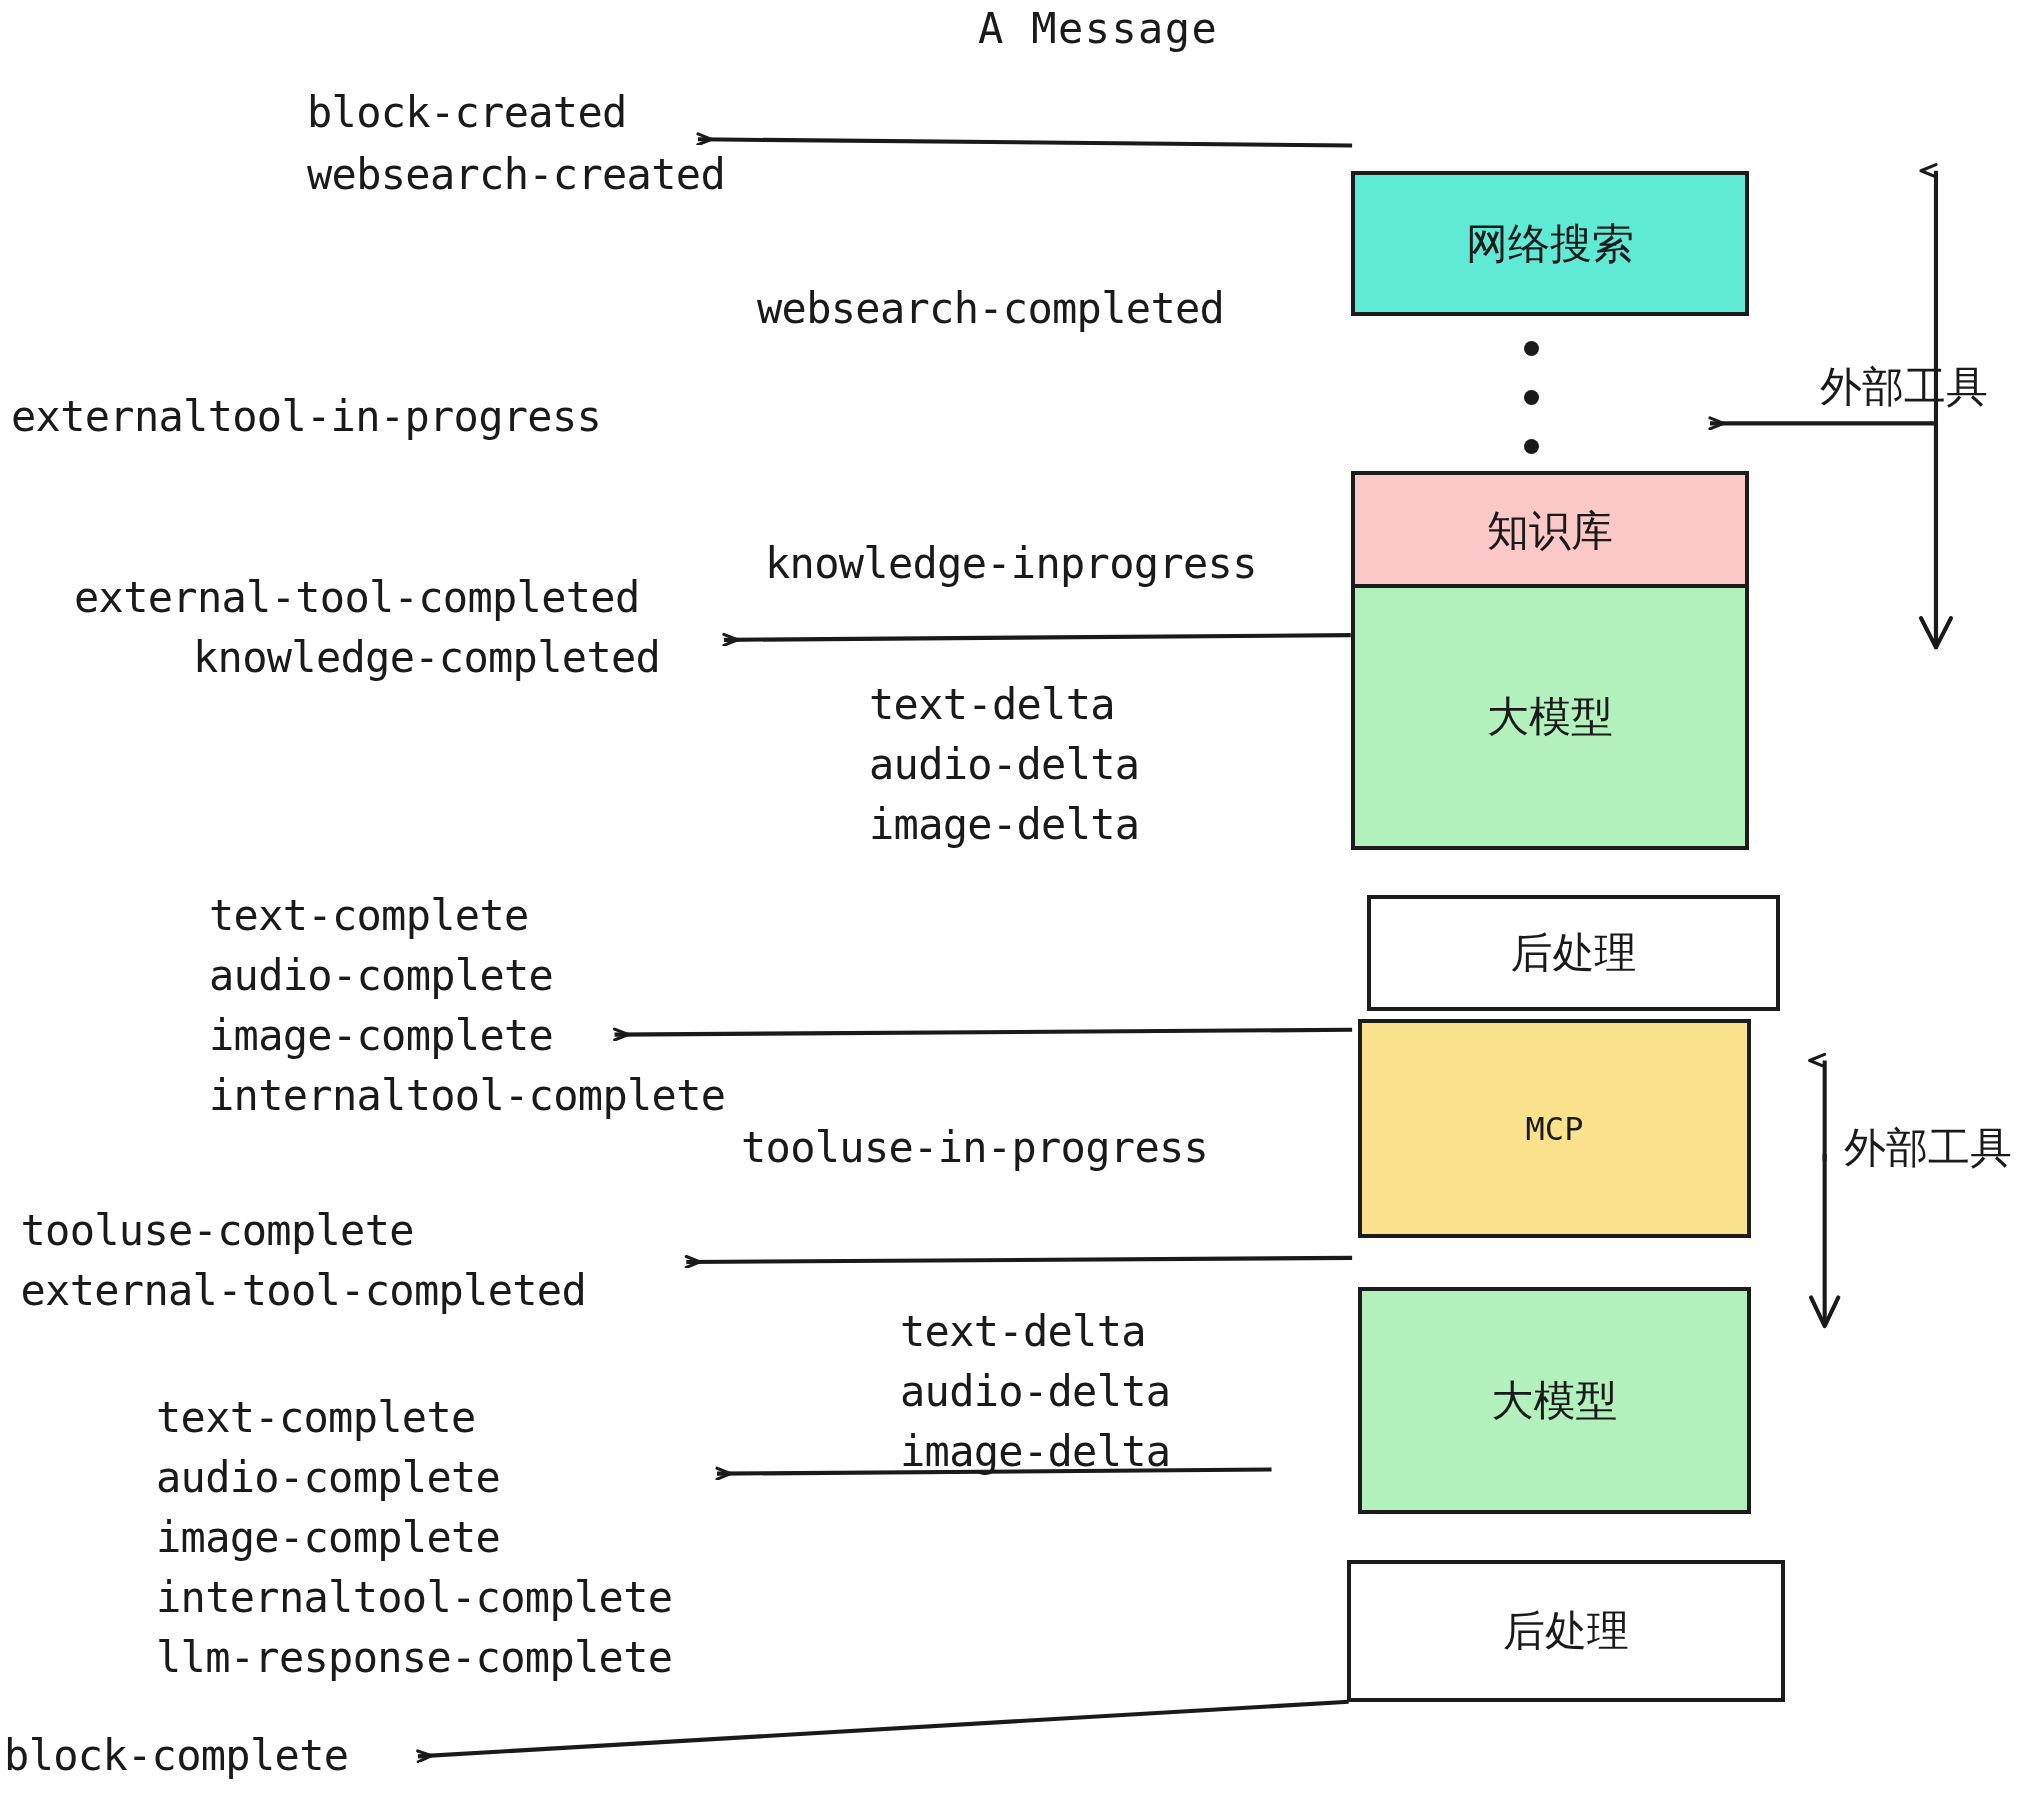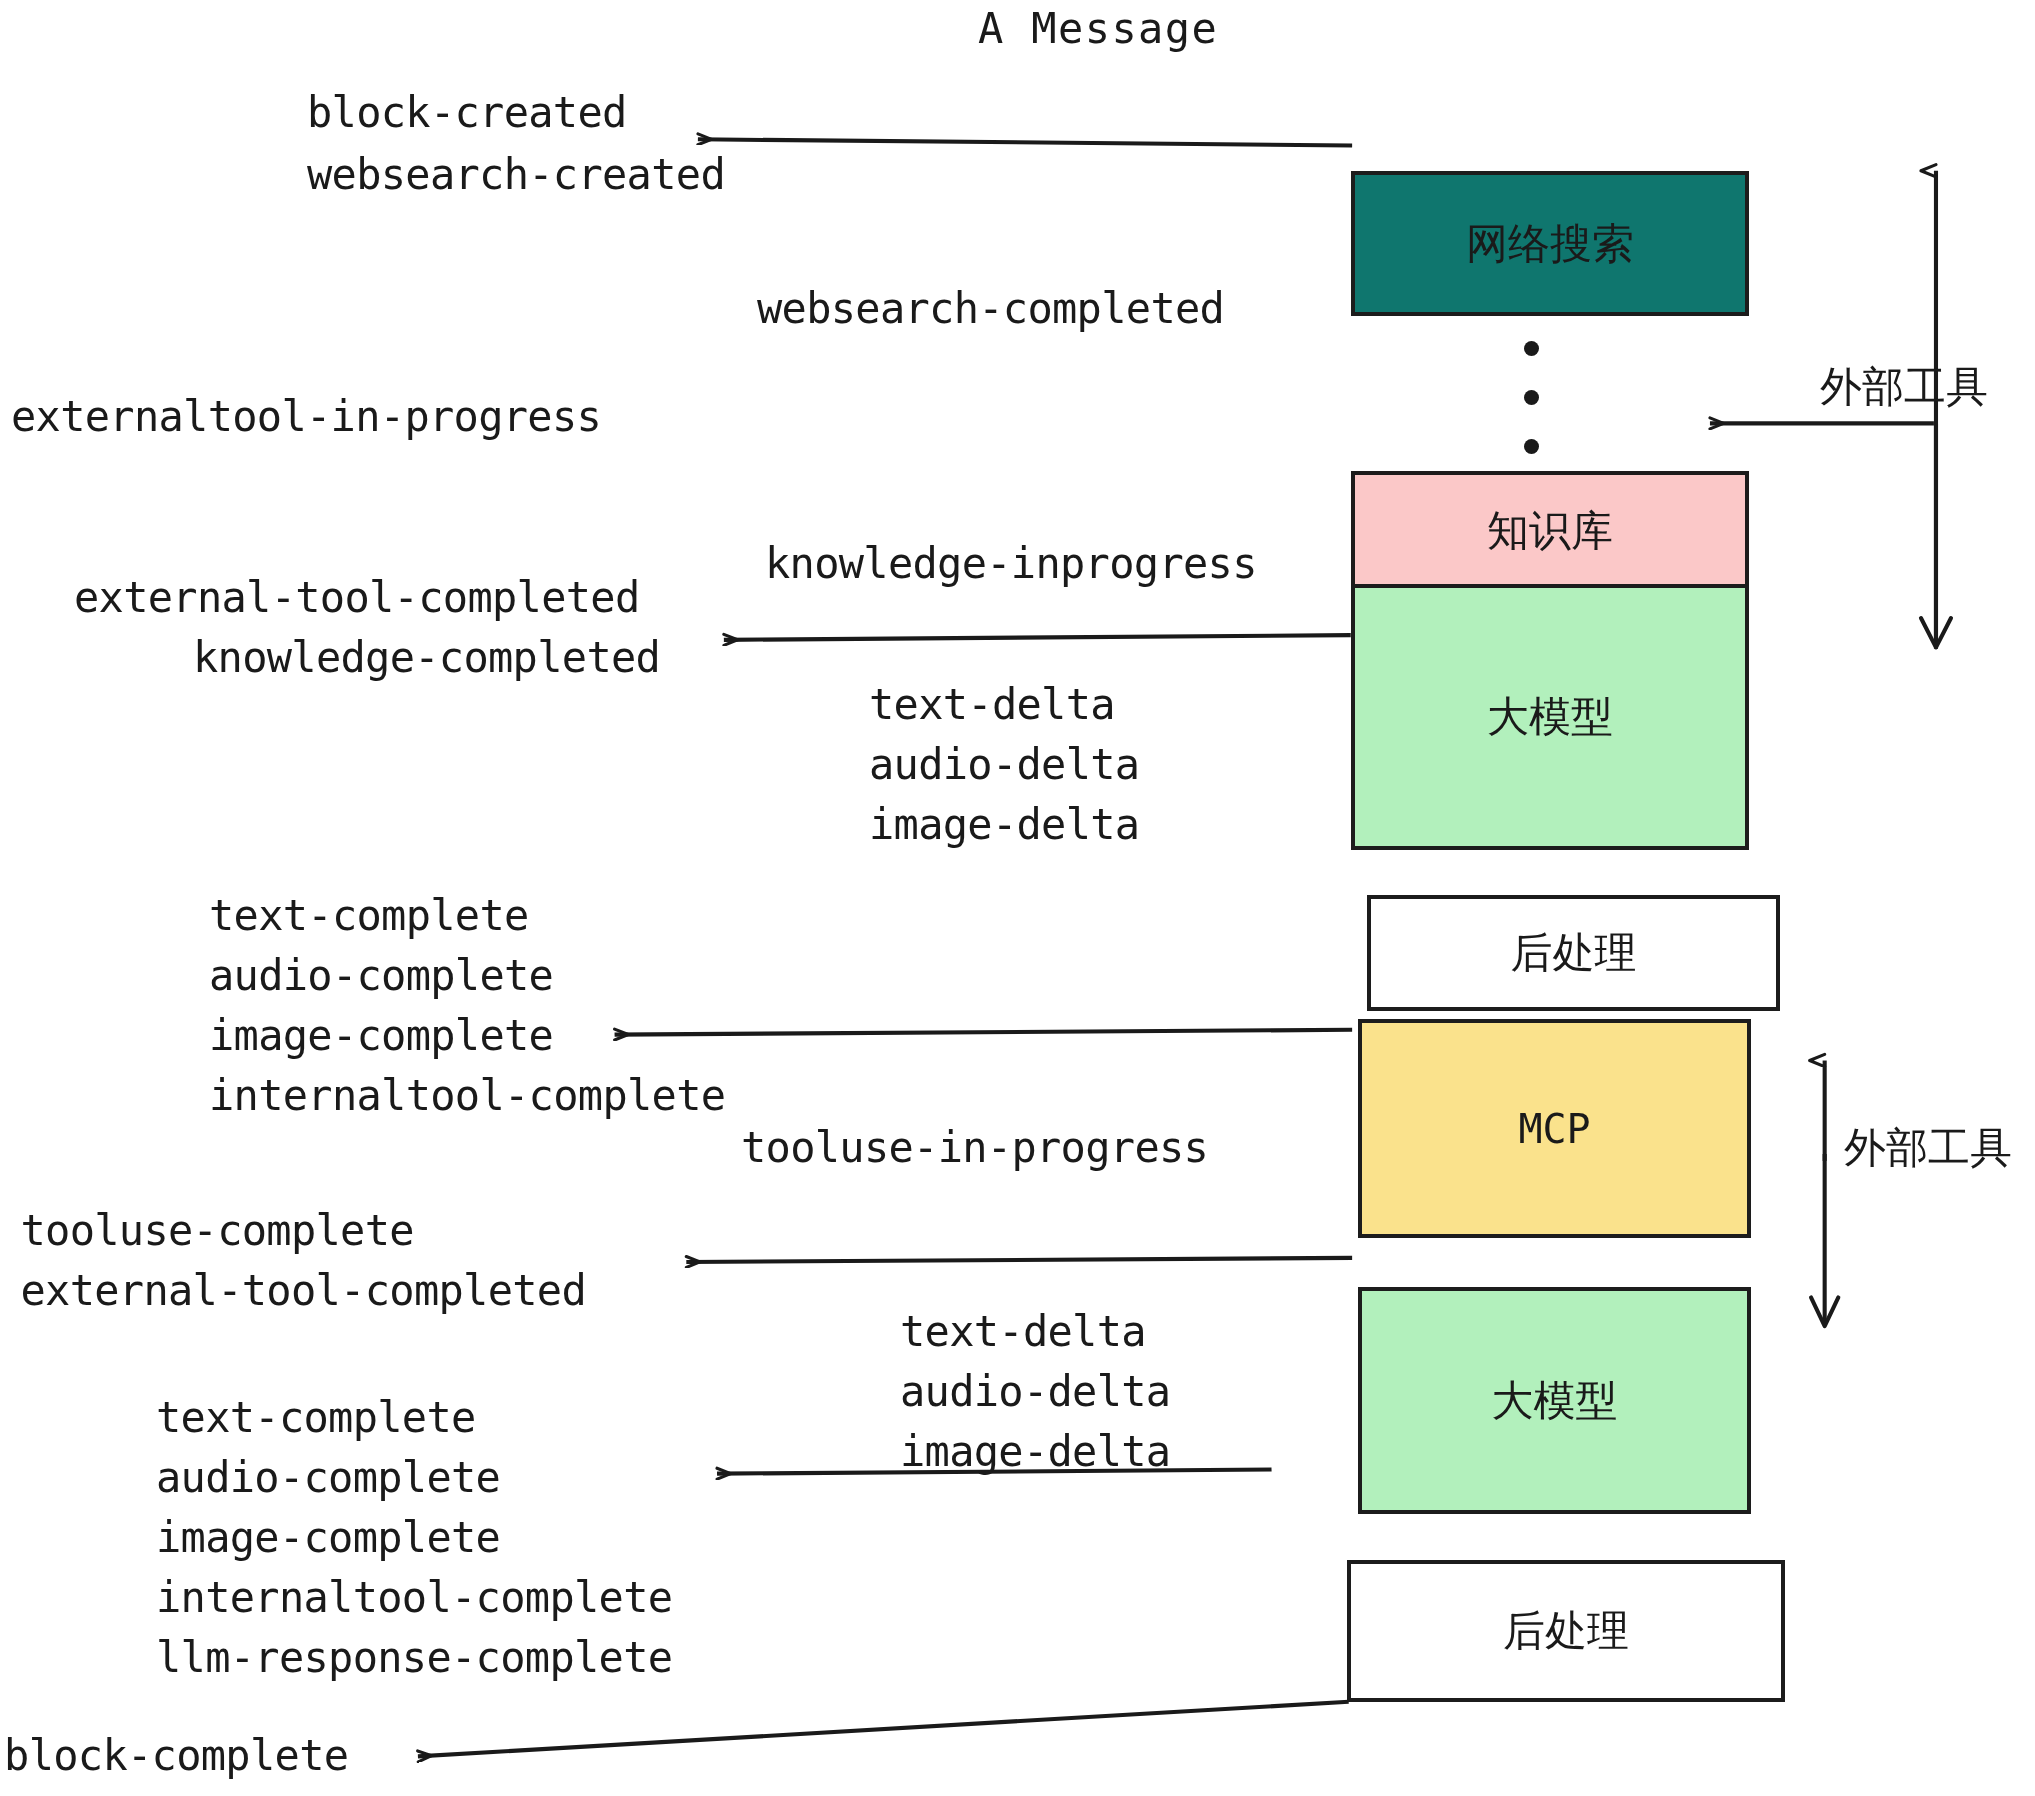--- a/index.html
+++ b/index.html
@@ -32,21 +32,21 @@
   .grp .lbl{position:static;display:block;margin-bottom:18px;}
   .box{
     position:absolute;
     box-sizing:border-box;
     border:4.1px solid #1c1c1c;
     display:flex;align-items:center;justify-content:center;
     font-family:"DejaVu Sans","Liberation Sans",sans-serif;
     font-size:42px;
     color:#1a1a1a;
   }
-  .box.mono{font-family:"DejaVu Sans Mono","Liberation Mono",monospace;font-size:40px;}
+  .box.mono{font-family:"DejaVu Sans Mono","Liberation Mono",monospace;font-size:32px;}
   .side{
     position:absolute;
     font-family:"DejaVu Sans","Liberation Sans",sans-serif;
     font-size:42px;
     white-space:nowrap;
     color:#1a1a1a;
   }
   .dots{position:absolute;}
   .dots span{
     display:block;width:15px;height:15px;border-radius:50%;
@@ -137,21 +137,21 @@
   <div class="grp" style="left:156px;top:1397px;">
     <div class="lbl">text-complete</div>
     <div class="lbl">audio-complete</div>
     <div class="lbl">image-complete</div>
     <div class="lbl">internaltool-complete</div>
     <div class="lbl">llm-response-complete</div>
   </div>
 
   <div class="lbl" style="left:4.1px;top:1735px;">block-complete</div>
 
-  <div class="box" style="left:1351px;top:171px;width:398px;height:145px;background:#0f766e;">
+  <div class="box" style="left:1351px;top:171px;width:398px;height:145px;background:#5eead4;">
     <span>网络搜索</span>
   </div>
 
   <div class="dots" style="left:1524px;top:341px;">
     <span></span>
     <span></span>
     <span></span>
   </div>
 
   <div class="box" style="left:1351px;top:471px;width:398px;height:119px;background:#FBC8C8;">

